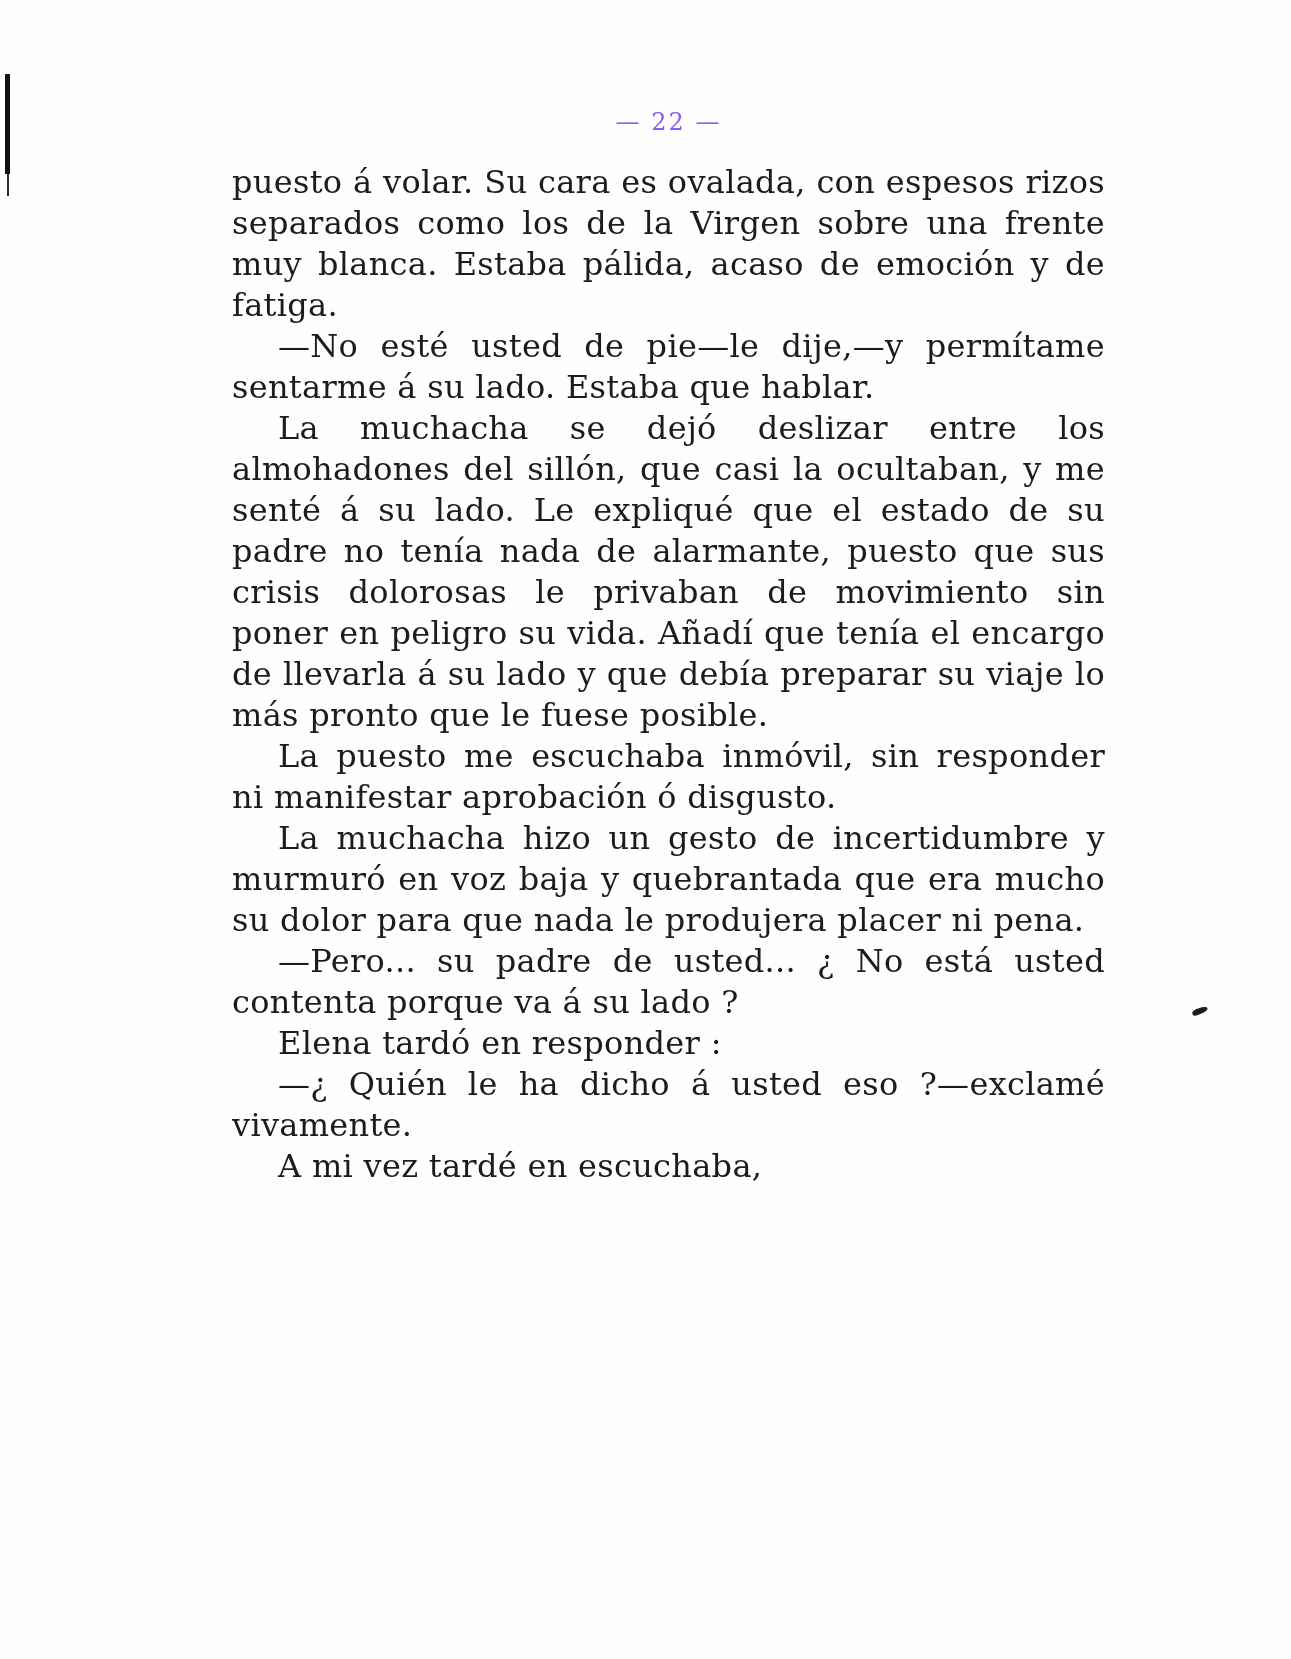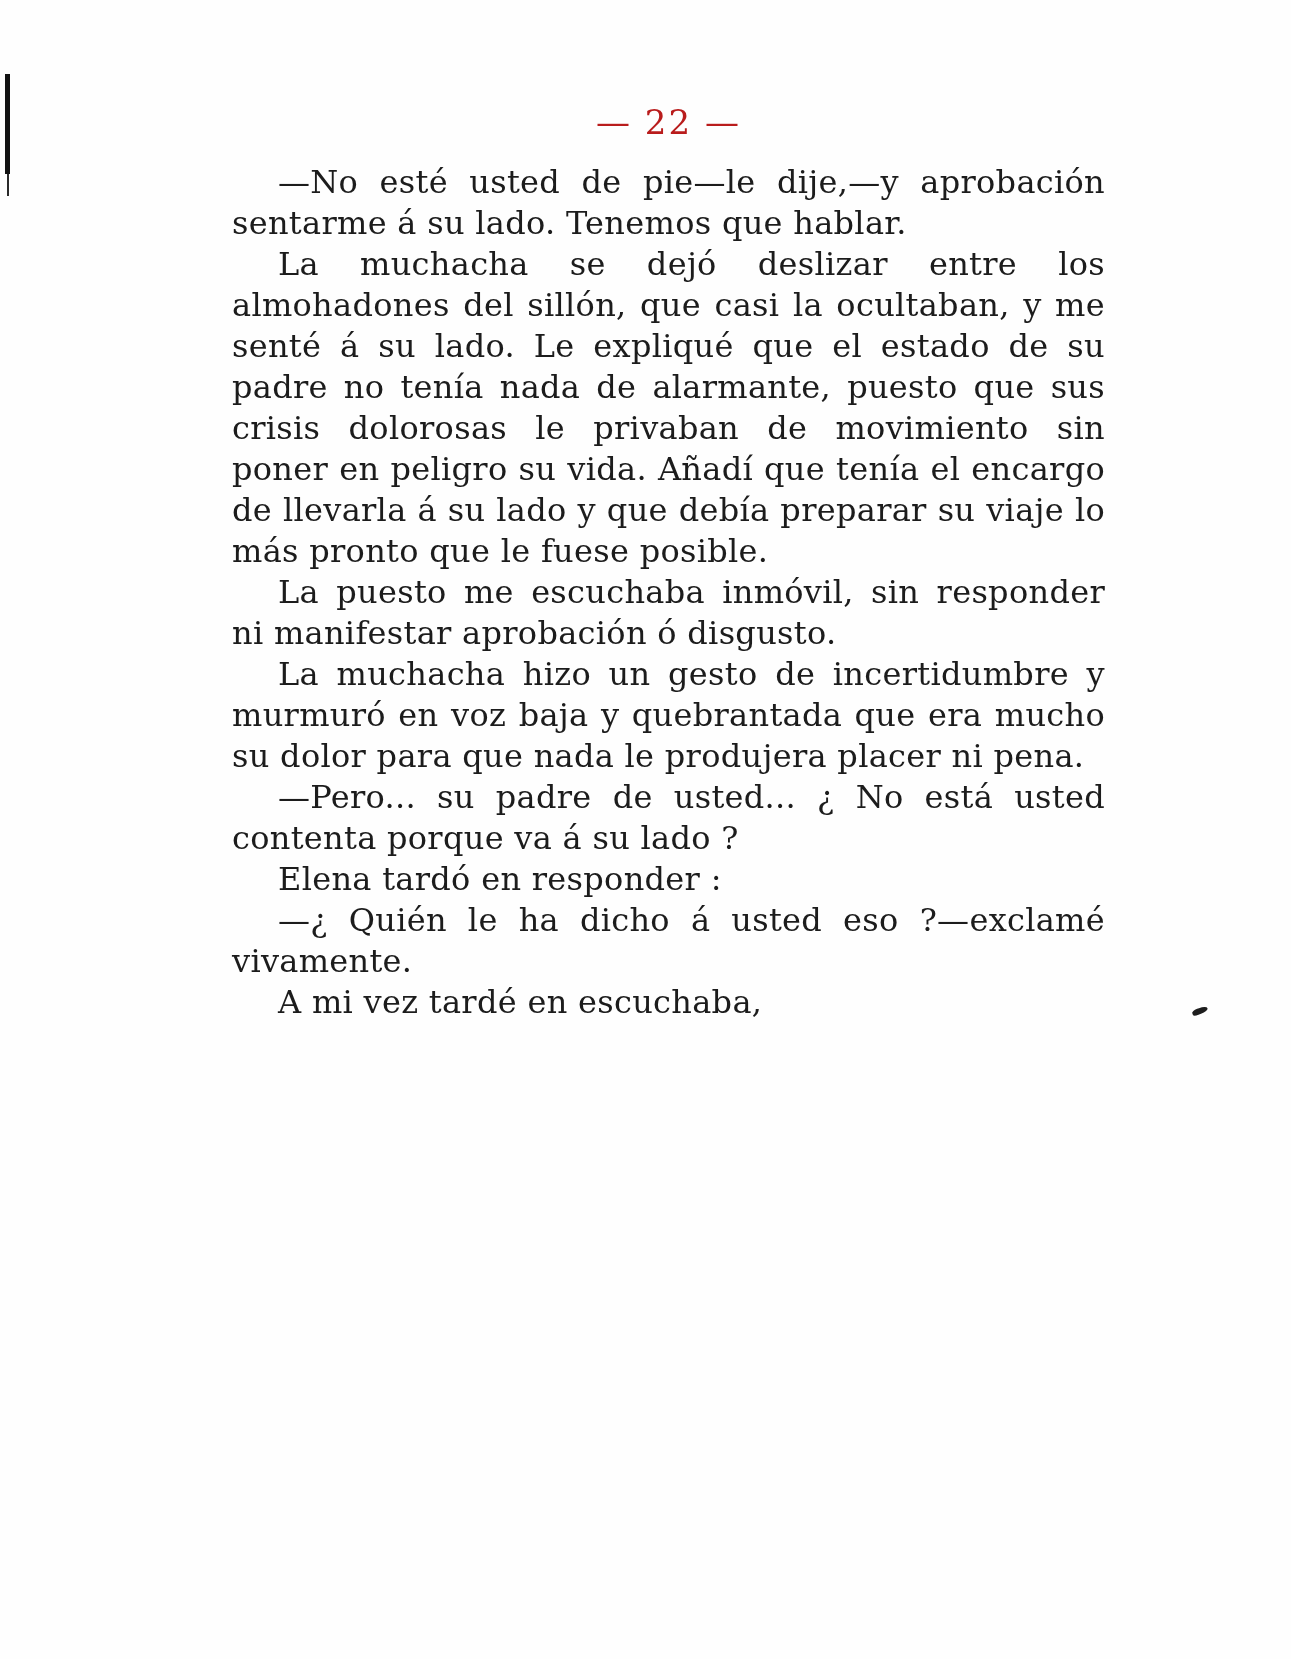--- a/index.html
+++ b/index.html
@@ -14,25 +14,25 @@
     position: relative;
     overflow: hidden;
   }
   .page {
     width: 100%;
     height: 100%;
     padding: 102px 186px 0 232px;
   }
   .page-header {
     text-align: center;
-    font-size: 34px;
+    font-size: 24px;
     line-height: 40px;
     letter-spacing: 2px;
     margin-bottom: 20px;
-    color: #b91c1c;
+    color: #8b5cf6;
   }
   .text-block {
     font-size: 32px;
     line-height: 41px;
     text-align: justify;
     letter-spacing: 0.3px;
   }
   .text-block p {
     margin: 0;
     text-indent: 46px;
@@ -73,21 +73,22 @@
 
 <div class="page">
 
   <div class="artifact-line"></div>
   <div class="artifact-line-thin"></div>
   <div class="artifact-tick"></div>
 
   <div class="page-header">— 22 —</div>
 
   <div class="text-block">
-    <p>—No esté usted de pie—le dije,—y aprobación sentarme á su lado. Tenemos que hablar.</p>
+    <p class="noindent">puesto á volar. Su cara es ovalada, con espesos rizos separados como los de la Virgen sobre una frente muy blanca. Estaba pálida, acaso de emoción y de fatiga.</p>
+    <p>—No esté usted de pie—le dije,—y permítame sentarme á su lado. Estaba que hablar.</p>
     <p>La muchacha se dejó deslizar entre los almohadones del sillón, que casi la ocultaban, y me senté á su lado. Le expliqué que el estado de su padre no tenía nada de alarmante, puesto que sus crisis dolorosas le privaban de movimiento sin poner en peligro su vida. Añadí que tenía el encargo de llevarla á su lado y que debía preparar su viaje lo más pronto que le fuese posible.</p>
     <p>La puesto me escuchaba inmóvil, sin responder ni manifestar aprobación ó disgusto.</p>
     <p>La muchacha hizo un gesto de incertidumbre y murmuró en voz baja y quebrantada que era mucho su dolor para que nada le produjera placer ni pena.</p>
     <p>—Pero... su padre de usted... ¿ No está usted contenta porque va á su lado ?</p>
     <p>Elena tardó en responder :</p>
     <p>—¿ Quién le ha dicho á usted eso ?—exclamé vivamente.</p>
     <p>A mi vez tardé en escuchaba,</p>
   </div>
 
 </div>

